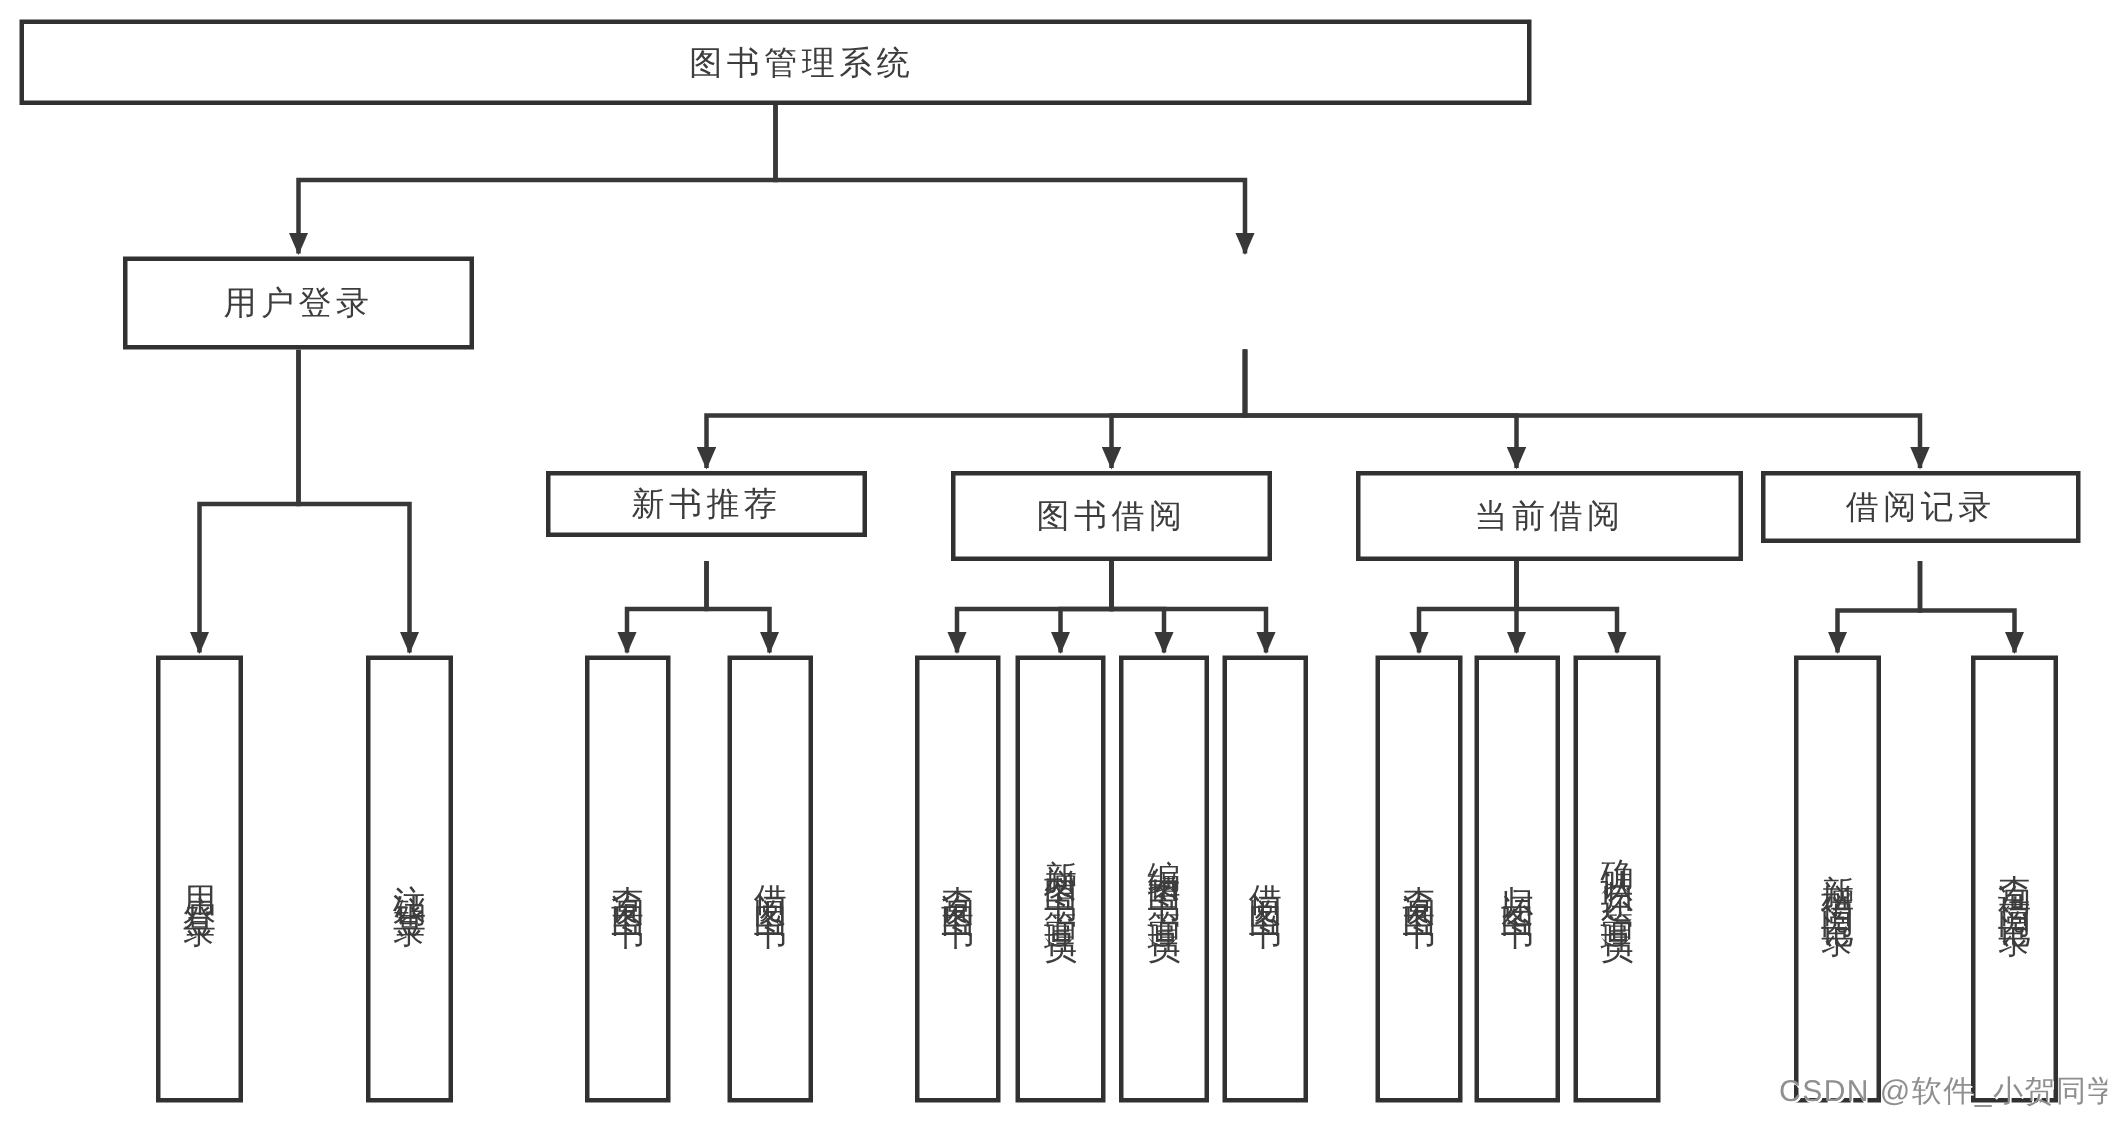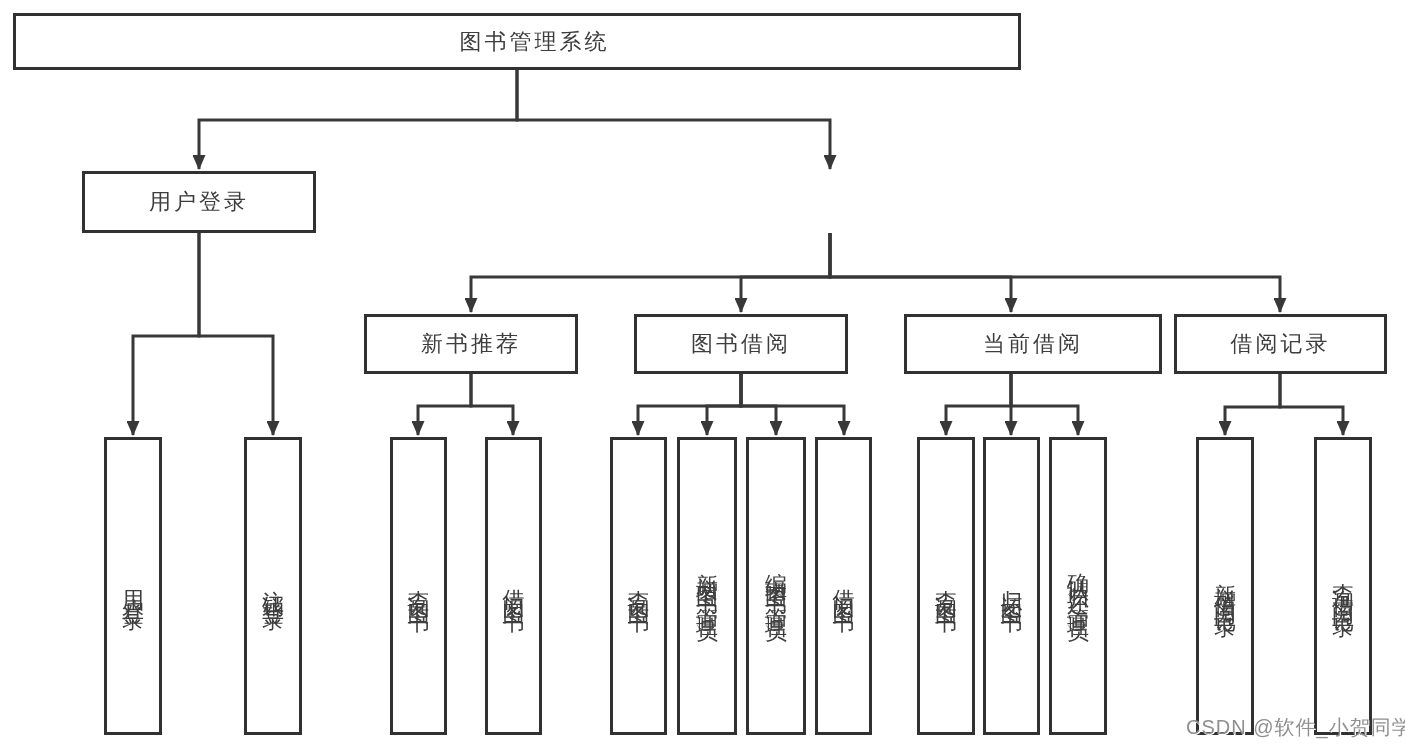--- a/index.html
+++ b/index.html
@@ -88,24 +88,24 @@
 
       <path d="M1280,374 V407 H1225 V435" marker-end="url(#arw)"></path>
       <path d="M1280,374 V407 H1343 V435" marker-end="url(#arw)"></path>
     </g>
   </svg>
 
   <div class="box" style="left:13px; top:13px; width:1008px; height:57px;padding-left:35px;">图书管理系统</div>
 
   <div class="box" style="left:82px; top:171px; width:234px; height:62px;">用户登录</div>
 
-  <div class="box" style="left:364px; top:314px; width:214px; height:60px;">新书推荐</div>
+  <div class="box" style="left:364px; top:314px; width:214px; height:44px;">新书推荐</div>
   <div class="box" style="left:634px; top:314px; width:214px; height:60px;">图书借阅</div>
   <div class="box" style="left:904px; top:314px; width:258px; height:60px;">当前借阅</div>
-  <div class="box" style="left:1174px; top:314px; width:213px; height:60px;">借阅记录</div>
+  <div class="box" style="left:1174px; top:314px; width:213px; height:48px;">借阅记录</div>
 
   <div class="box leaf" style="left:104px; top:437px; width:58px; height:298px;">用户登录</div>
   <div class="box leaf" style="left:244px; top:437px; width:58px; height:298px;">注销登录</div>
 
   <div class="box leaf" style="left:390px; top:437px; width:57px; height:298px;">查询图书</div>
   <div class="box leaf" style="left:485px; top:437px; width:57px; height:298px;">借阅图书</div>
 
   <div class="box leaf" style="left:610px; top:437px; width:57px; height:298px;">查询图书</div>
   <div class="box leaf" style="left:677px; top:437px; width:60px; height:298px;">新增图书（管理员）</div>
   <div class="box leaf" style="left:746px; top:437px; width:60px; height:298px;">编辑图书（管理员）</div>

